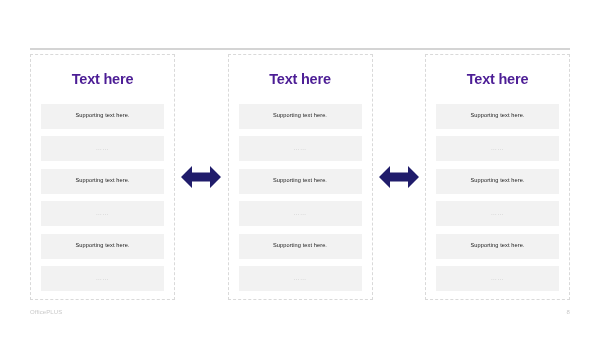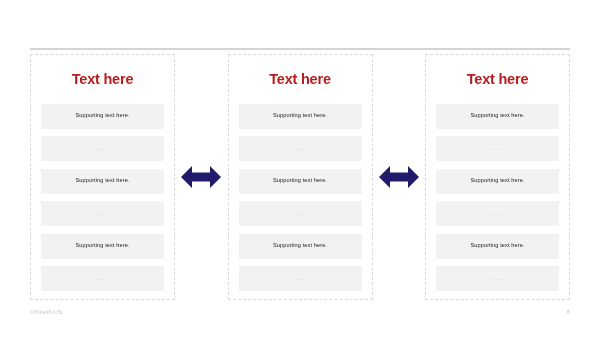--- a/index.html
+++ b/index.html
@@ -52,21 +52,21 @@
     display: flex;
     flex-direction: column;
     align-items: center;
     padding: 0;
     background: transparent;
   }
 
   .col-title {
     font-size: 14.5px;
     font-weight: bold;
-    color: #b91c1c;
+    color: #4c1d95;
     letter-spacing: -0.2px;
     margin-top: 17px;
     margin-bottom: 0;
     text-align: center;
     line-height: 1;
   }
 
   .box-stack {
     margin-top: 17px;
     width: 123px;

